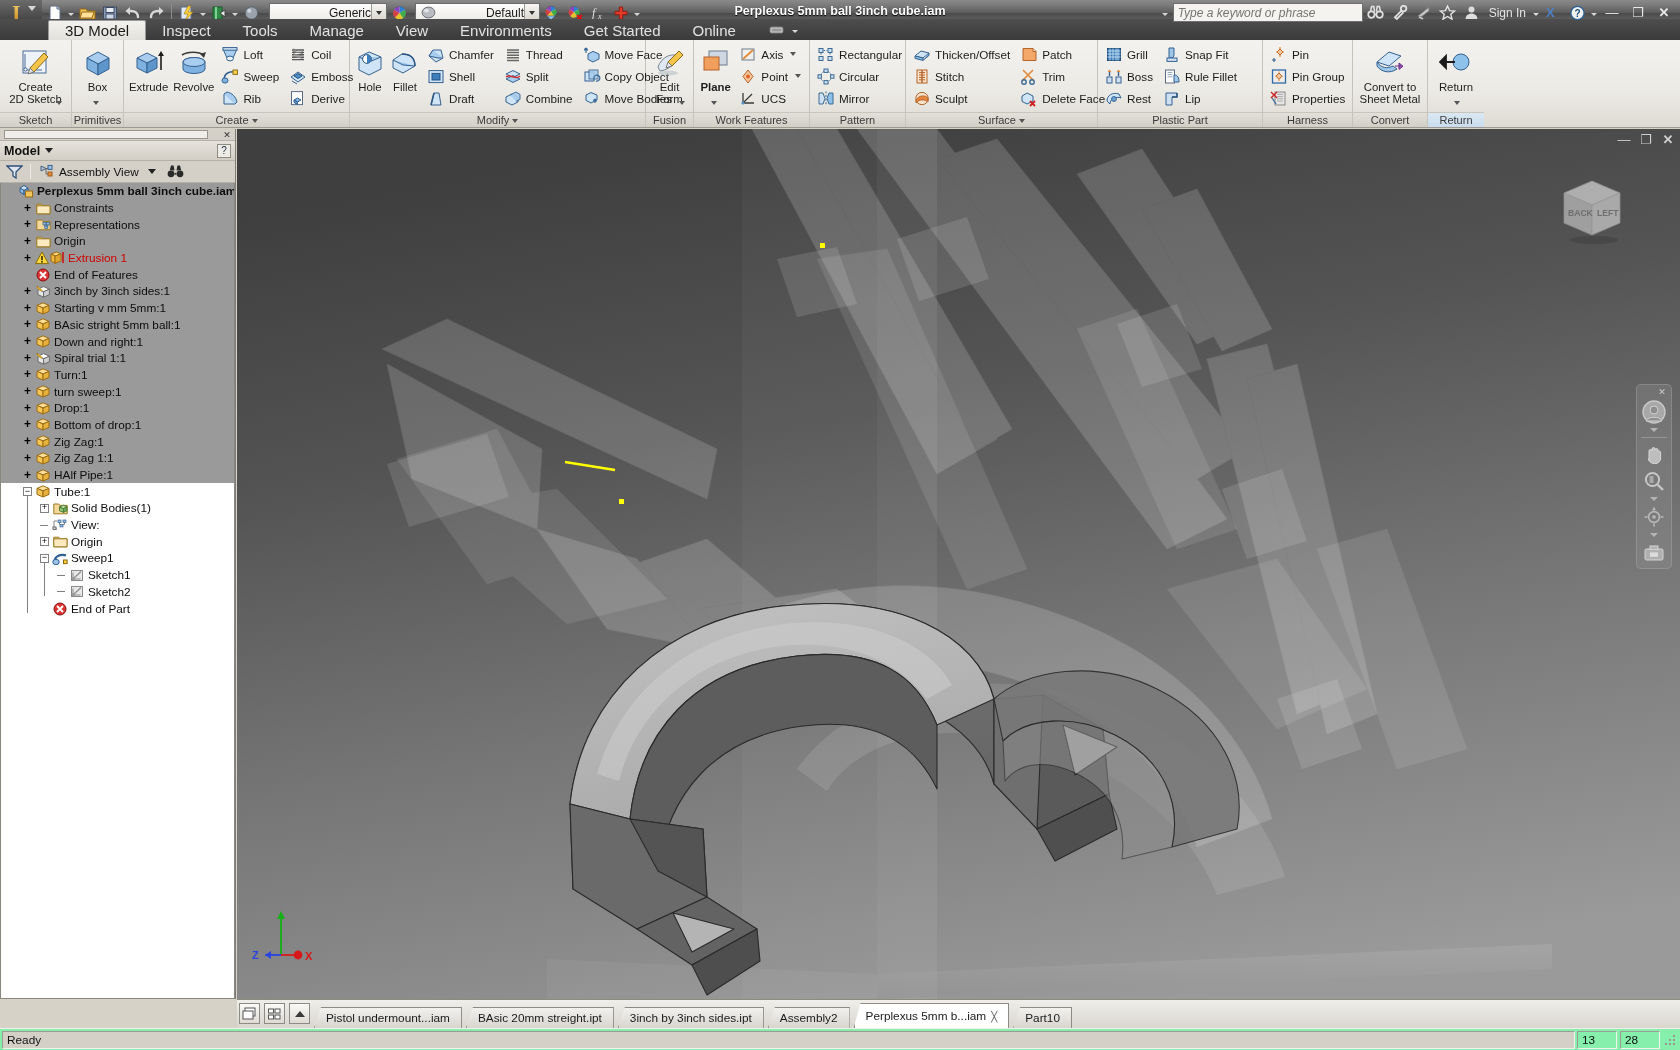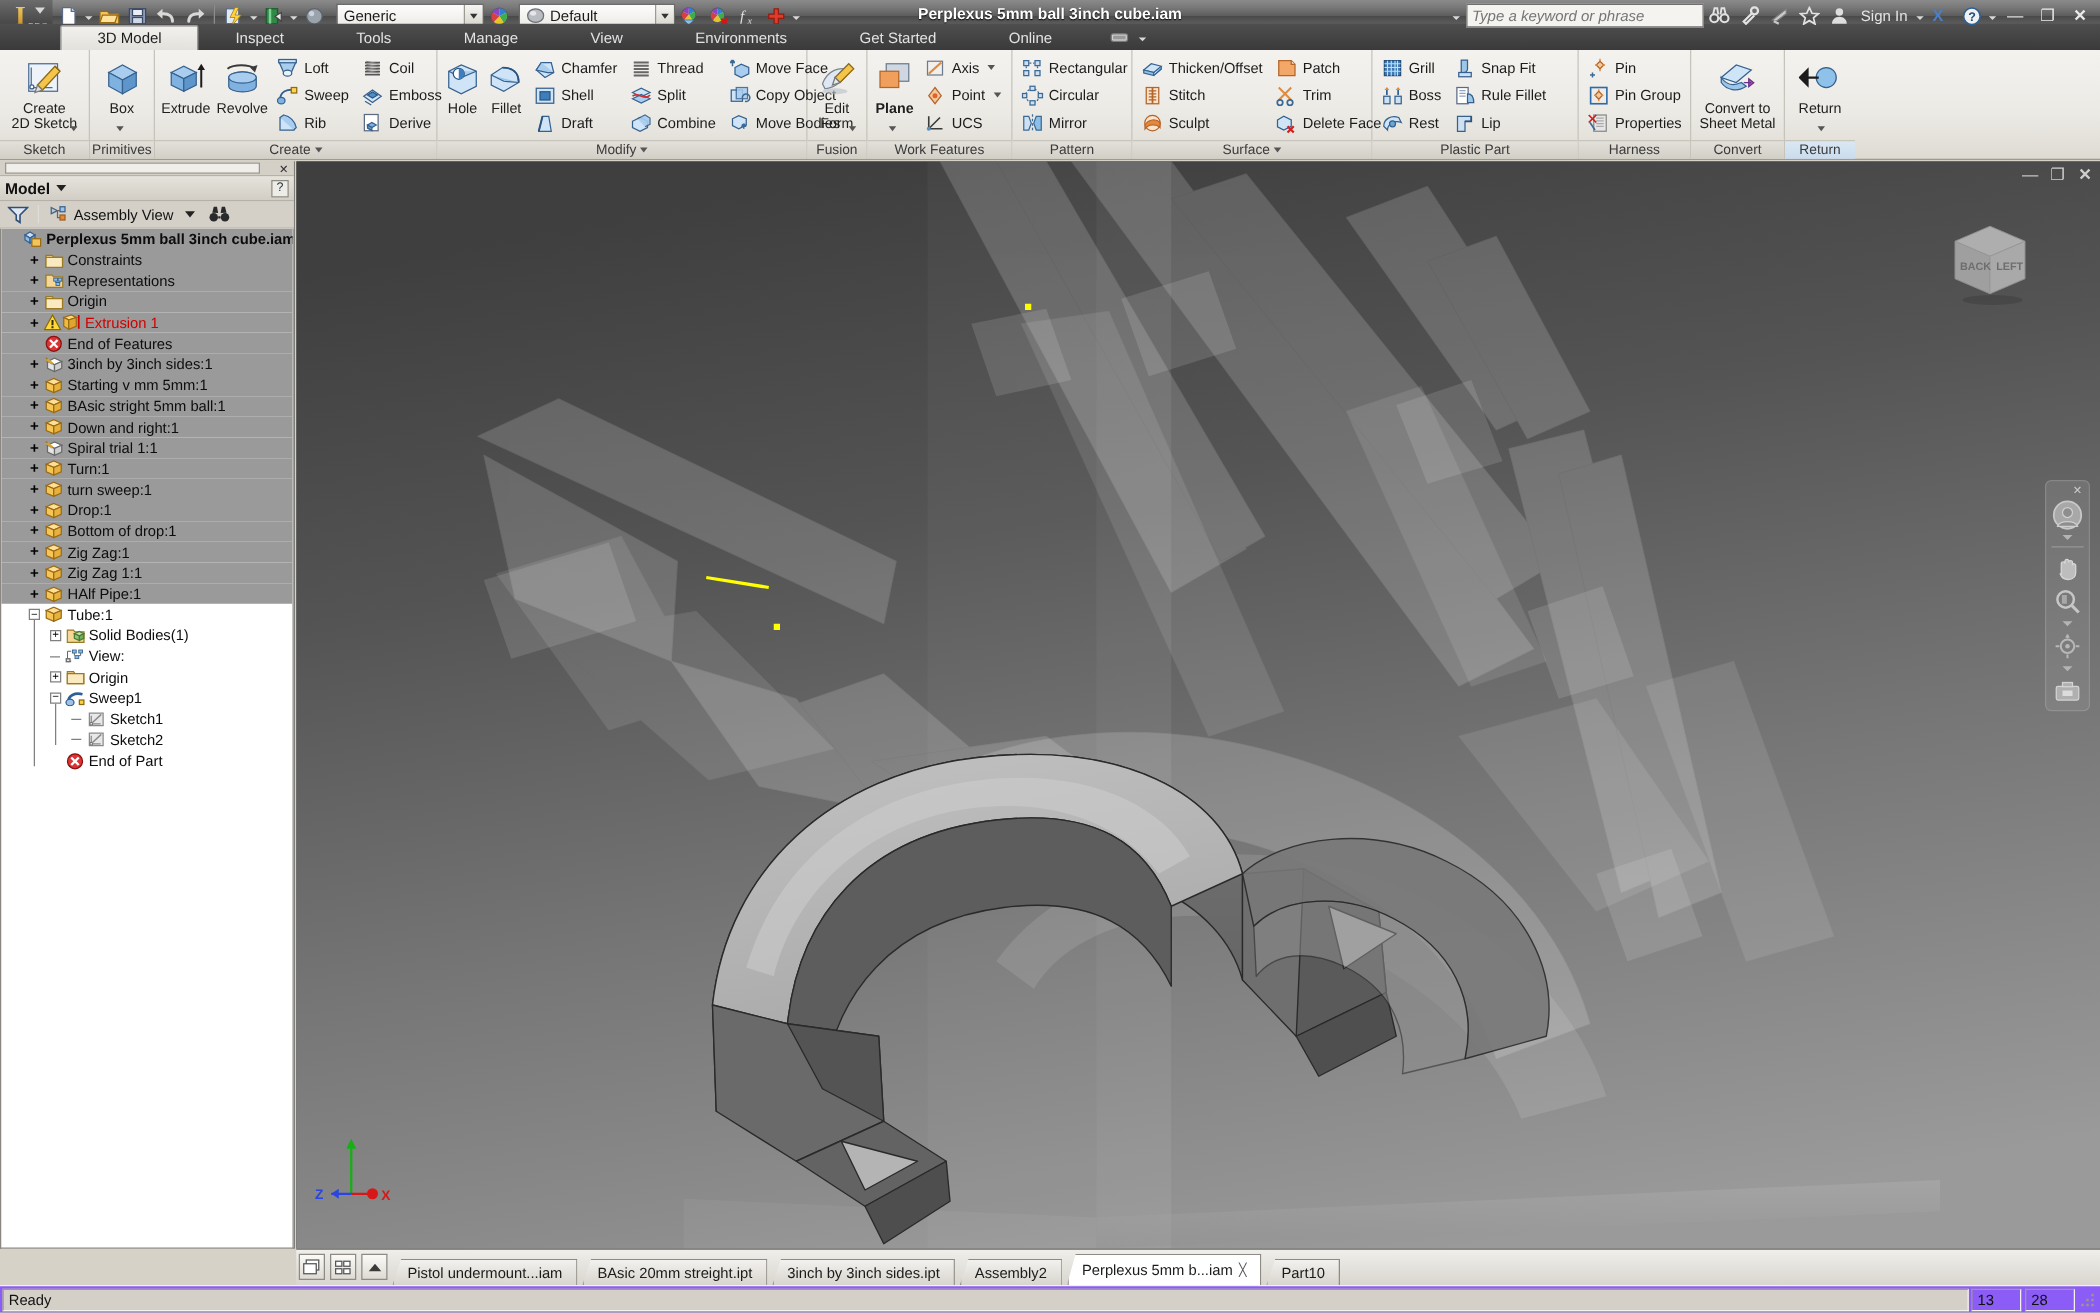--- a/index.html
+++ b/index.html
@@ -24,21 +24,21 @@
   .qat{ display:flex; align-items:center; gap:1px; height:25px; padding:0 2px; flex:none;}
   .qbtn{ width:22px;height:21px; display:flex;align-items:center;justify-content:center;
          border-radius:2px; cursor:pointer; position:relative;}
   .qsep{ width:1px;height:17px;background:#565656;border-right:1px solid #8d8d8d;margin:0 3px;}
   .qarrow{ width:8px;height:21px;display:flex;align-items:flex-end;justify-content:center;cursor:pointer;}
   .qarrow i{ border-left:3px solid transparent;border-right:3px solid transparent;border-top:3px solid #d8d8d8;
              display:block;margin-bottom:7px;}
   .combo{
     height:19px; background:linear-gradient(to bottom,#fdfdfd,#eceae4);
     border:1px solid #6b6b6b; display:flex;align-items:center;
-    color:#1a1a1a; font-size:12px; padding-left:5px; cursor:pointer;
+    color:#1a1a1a; font-size:12px; padding-left:5px; cursor:pointer;text-align:right;
   }
   .combo .cv{ flex:1; white-space:nowrap; overflow:hidden; }
   .combo .cbtn{ width:15px;height:17px;display:flex;align-items:center;justify-content:center;
                 background:linear-gradient(to bottom,#f6f5f2,#d8d5cd); border-left:1px solid #9d9a92;}
   .combo .cbtn i{border-left:3.5px solid transparent;border-right:3.5px solid transparent;border-top:4px solid #333;}
   .title-center{
     position:absolute; left:0; right:0; text-align:center; top:4px;
     font-weight:bold; font-size:12.5px; color:#fff; pointer-events:none;
     text-shadow:0 1px 1px #000;
   }
@@ -52,21 +52,21 @@
   .wbtn{width:24px;height:22px;display:flex;align-items:center;justify-content:center;
         color:#e9e9e9;font-size:13px;cursor:pointer;}
 
   
   .ribtabs{
     position:absolute;top:19px;left:0;width:1680px;height:21px;
     background:linear-gradient(to bottom,#4e4e4e,#3a3a3a);
     display:flex;align-items:flex-end;padding-left:48px;
   }
   .ribtab{
-    height:19px;line-height:19px;padding:0 29px;color:#e2e2e2;font-size:12px;cursor:pointer;
+    height:19px;line-height:19px;padding:0 16px;color:#e2e2e2;font-size:15px;cursor:pointer;
     white-space:nowrap;
   }
   .ribtab.active{
     background:linear-gradient(to bottom,#f2f1ee,#e3e1db);color:#1c1c1c;
     border:1px solid #9a9a9a;border-bottom:none;border-radius:2px 2px 0 0;height:20px;line-height:19px;
   }
   .rt-extra{ margin-left:14px; display:flex; align-items:center; gap:3px; }
 
   
   .ribbon{
@@ -189,21 +189,21 @@
     height:21px;margin-bottom:0px;padding:0 11px;display:flex;align-items:center;gap:5px;
     background:linear-gradient(to bottom,#f2f1ee,#d8d5cd);
     border:1px solid #8e8b84;border-bottom:none;border-radius:0 0 0 0;
     font-size:11.8px;color:#1b1b1b;cursor:pointer;white-space:nowrap;
     clip-path:polygon(7px 0,100% 0,100% 100%,0 100%);
   }
   .dtab.active{ background:#fff; height:25px; font-weight:normal;}
   .dtab .x{font-size:10px;color:#555;}
   .statusbar{
     position:absolute;left:0;bottom:0;width:1680px;height:22px;
-    background:#8b5cf6;border-top:1px solid #f2f0ec;display:flex;align-items:center;
+    background:#86efac;border-top:1px solid #f2f0ec;display:flex;align-items:center;
   }
   .sb-main{flex:1;height:18px;margin:0 2px;padding:0 4px;display:flex;align-items:center;
       border:1px solid #9e9a92;border-right-color:#f4f2ee;border-bottom-color:#f4f2ee;
       font-size:11.8px;color:#111;background:#d4d0c8;}
   .sb-cell{width:40px;height:18px;margin-right:3px;border:1px solid #9e9a92;
       border-right-color:#f4f2ee;border-bottom-color:#f4f2ee;
       display:flex;align-items:center;padding-left:4px;font-size:11.8px;color:#111;}
   .grip{width:14px;height:14px;margin-right:3px;}
 </style>
 </head>

